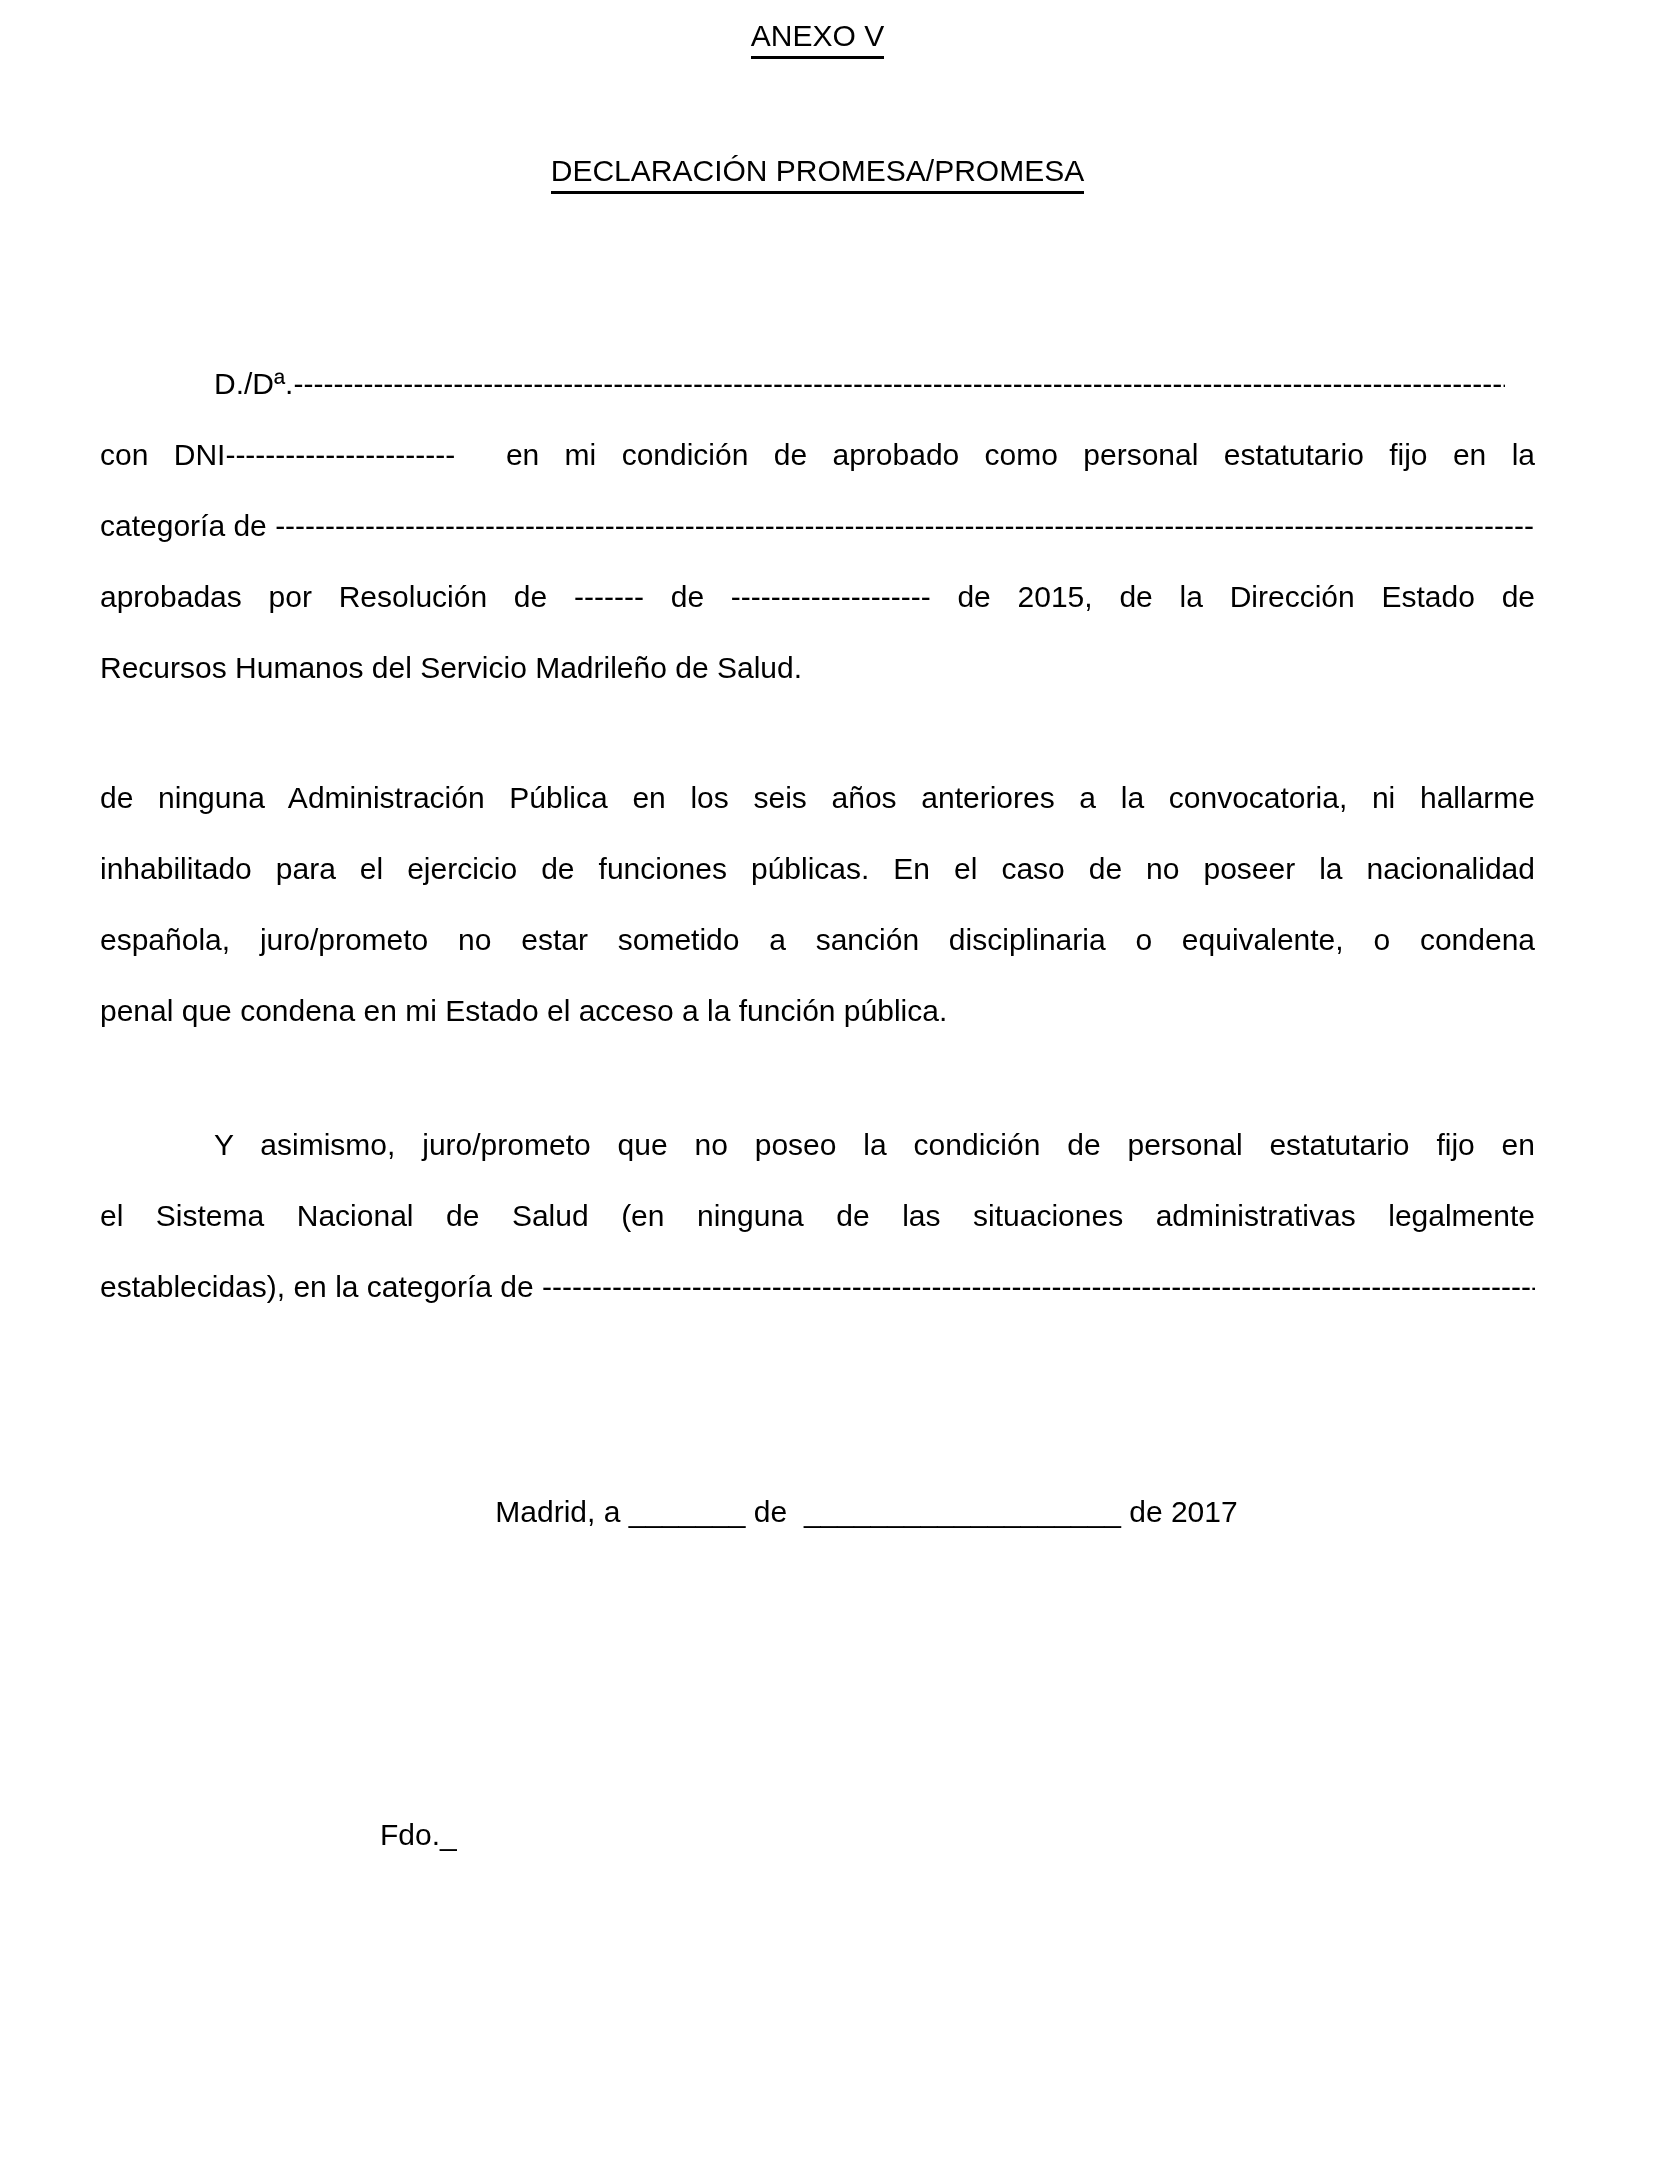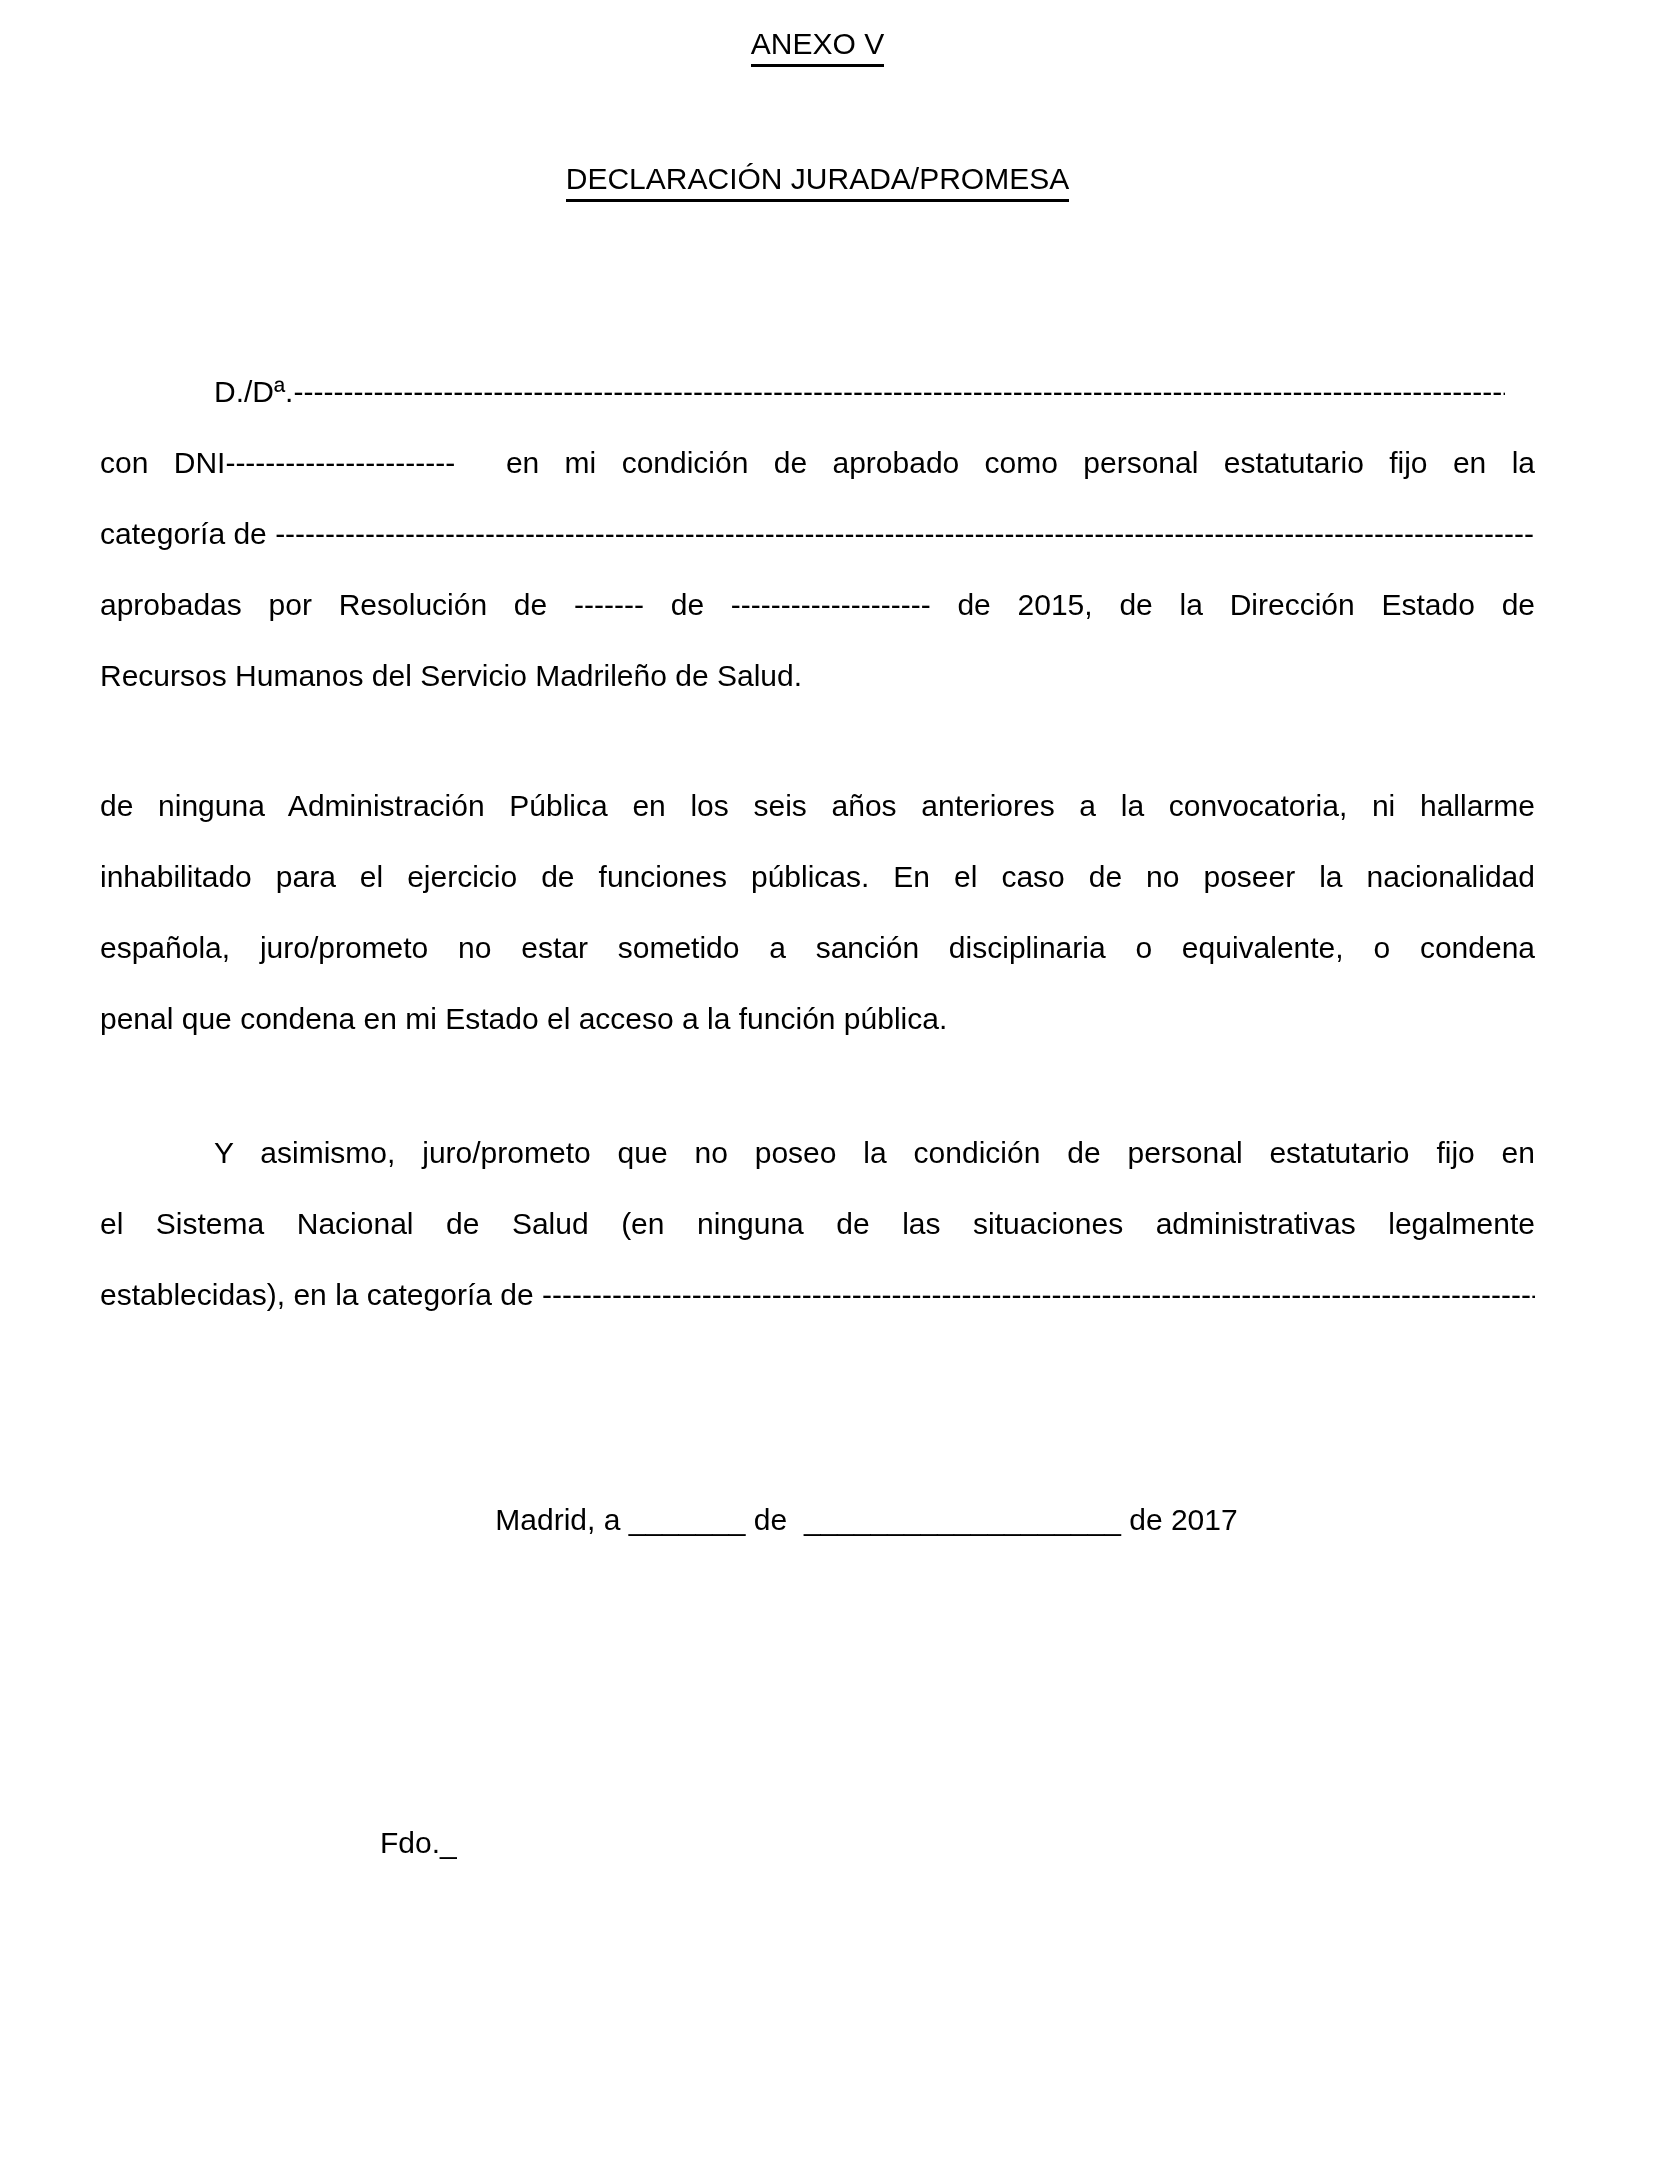--- a/index.html
+++ b/index.html
@@ -7,21 +7,21 @@
     padding: 0;
     background: #e8e8e8;
   }
   .page {
     position: relative;
     width: 1672px;
     height: 2183px;
     background: #ffffff;
     color: #000000;
     box-sizing: border-box;
-    padding: 8px 137px 0 100px;
+    padding: 0 137px 0 100px;
     font-family: "Liberation Sans", sans-serif;
     font-size: 30px;
     overflow: hidden;
   }
   .title-line {
     text-align: center;
     line-height: 72px;
     font-size: 30px;
   }
   .title-line .u {
@@ -76,21 +76,21 @@
 </head>
 <body>
 
 <div class="page">
 
   <div class="title-line">
     <span class="u">ANEXO V</span>
   </div>
 
   <div class="title-line mt-subheading">
-    <span class="u">DECLARACIÓN JURADA/PROMESA</span>
+    <span class="u">DECLARACIÓN PROMESA/PROMESA</span>
   </div>
 
   <div class="paragraph mt-para1">
     <div class="line fill-line indent">
       <span class="lbl">D./Dª.</span>
         <span class="dashfill short-right">--------------------------------------------------------------------------------------------------------------------------------------------------------------------------------------------------------</span>
     </div>
     <div class="line just">con DNI-----------------------&nbsp; en mi condición de aprobado como personal estatutario fijo en la</div>
     <div class="line fill-line">
       <span class="lbl">categoría de </span>

